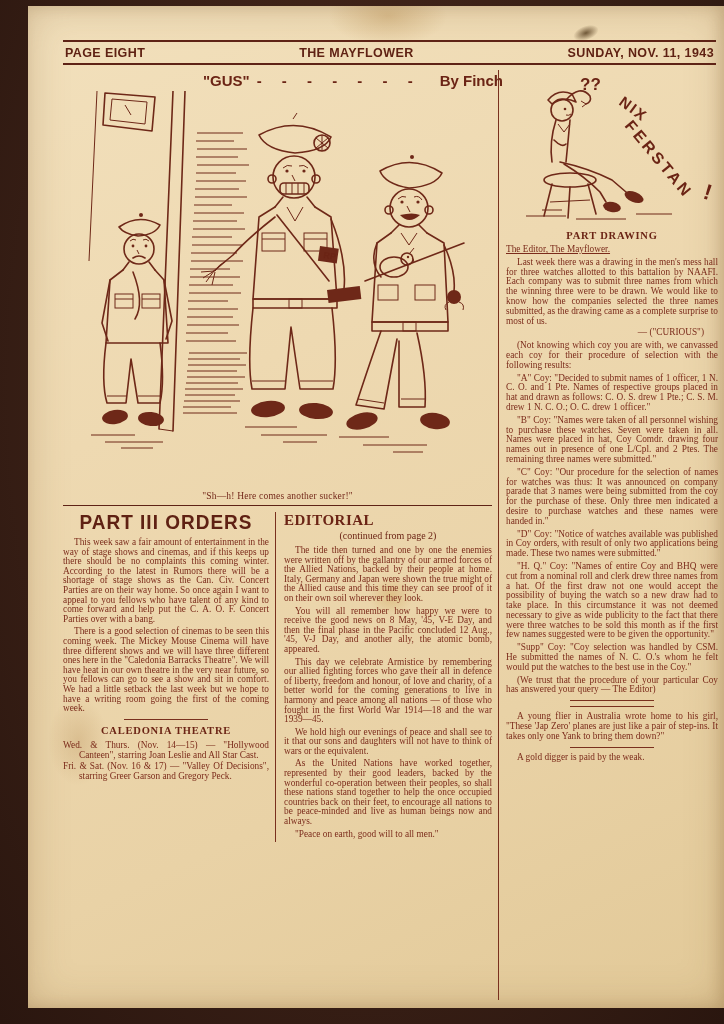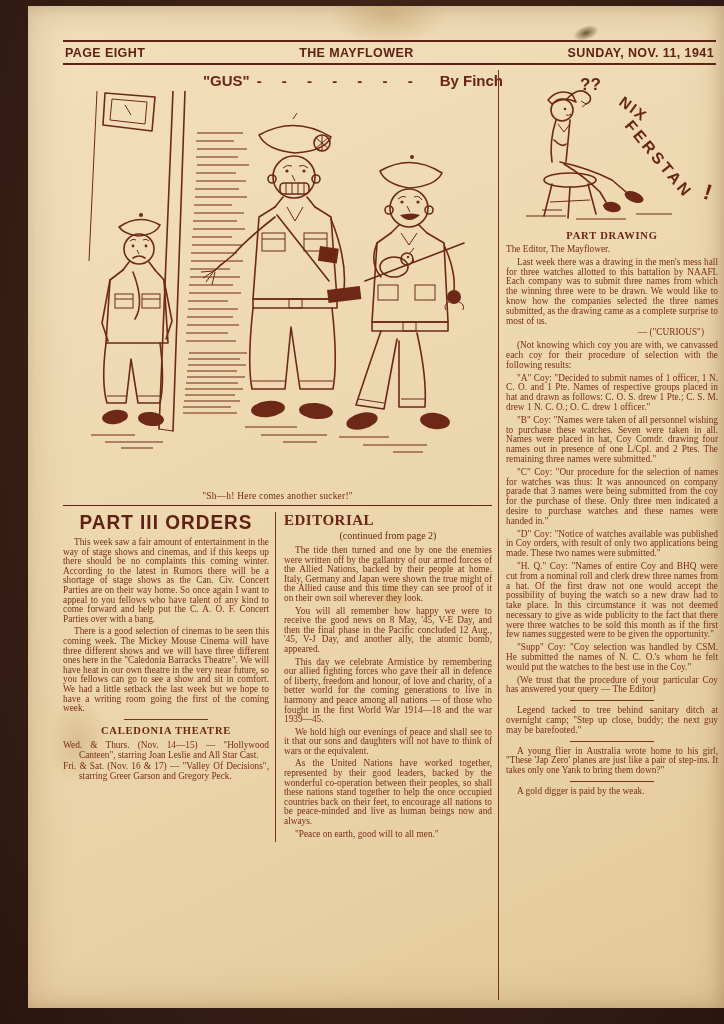--- a/index.html
+++ b/index.html
@@ -51,21 +51,21 @@
   h2.display{font-family:"Liberation Sans","DejaVu Sans",sans-serif;font-weight:bold;
     font-size:19px;letter-spacing:1px;text-align:center;color:#5f2113;margin:0 0 4px 0;
     transform:scaleY(1.05);}
   h2.edhead{font-size:15px;font-weight:bold;color:#6b2415;margin:0 0 1px 0;letter-spacing:.5px;}
   .subhead{font-size:10px;font-weight:normal;text-align:center;color:#6b2415;margin:0 0 5px 0;}
   h3.small-head{font-size:10.5px;font-weight:bold;text-align:center;letter-spacing:.8px;
     color:#6b2415;margin:4px 0 4px 0;}
 
   p.body{font-size:9.3px;line-height:9.6px;color:#7b2b1b;text-align:justify;
     margin:0 0 3px 0;text-indent:11px;}
-  p.body.noind{text-indent:0;}
+  p.body.noind{text-indent:0;text-decoration:underline;}
   p.body.sig{text-align:right;text-indent:0;padding-right:14px;margin-top:-1px;}
   p.listing{font-size:9.3px;line-height:10px;color:#7b2b1b;margin:0 0 1px 0;
     padding-left:16px;text-indent:-16px;text-align:justify;}
   .sep{width:84px;margin:5px auto 5px auto;border-top:1.5px solid #79301e;}
   .right-col p.body{font-size:9.3px;line-height:9.8px;}
 
   svg .ln{stroke:#6e2818;stroke-width:1.6;fill:none;stroke-linecap:round;stroke-linejoin:round;}
   svg .thin{stroke:#6e2818;stroke-width:1;fill:none;}
   svg .fill{fill:#6e2818;stroke:none;}
   svg text{fill:#6b2415;font-family:"Liberation Sans","DejaVu Sans",sans-serif;font-weight:bold;}
@@ -78,21 +78,21 @@
   <div class="stain s2"></div>
   <div class="stain s3"></div>
   <div class="stain s4"></div>
 
   <div class="inner">
     <header>
       <div class="rule"></div>
       <div class="masthead">
         <span>PAGE EIGHT</span>
         <span>THE MAYFLOWER</span>
-        <span>SUNDAY, NOV. 11, 1941</span>
+        <span>SUNDAY, NOV. 11, 1943</span>
       </div>
       <div class="rule"></div>
     </header>
 
     <div class="content">
 
       <div class="left-zone">
         <div class="cartoon-block">
           <div class="gus-title">
             <span class="t">"GUS"</span>
@@ -278,21 +278,20 @@
           <p class="body">"A" Coy: "Decided to submit names of 1 officer, 1 N. C. O. and 1 Pte. Names of respective groups placed in hat and drawn as follows: C. O. S. drew 1 Pte.; C. S. M. drew 1 N. C. O.; O. C. drew 1 officer."</p>
           <p class="body">"B" Coy: "Names were taken of all personnel wishing to purchase these watches. Seven were taken in all. Names were placed in hat, Coy Comdr. drawing four names out in presence of one L/Cpl. and 2 Ptes. The remaining three names were submitted."</p>
           <p class="body">"C" Coy: "Our procedure for the selection of names for watches was thus: It was announced on company parade that 3 names were being submitted from the coy for the purchase of these. Only three men indicated a desire to purchase watches and these names were handed in."</p>
           <p class="body">"D" Coy: "Notice of watches available was published in Coy orders, with result of only two applications being made. These two names were submitted."</p>
           <p class="body">"H. Q." Coy: "Names of entire Coy and BHQ were cut from a nominal roll and clerk drew three names from a hat. Of the first draw not one would accept the possibility of buying the watch so a new draw had to take place. In this circumstance it was not deemed necessary to give as wide publicity to the fact that there were three watches to be sold this month as if the first few names suggested were to be given the opportunity."</p>
           <p class="body">"Supp" Coy: "Coy selection was handled by CSM. He submitted the names of N. C. O.'s whom he felt would put the watches to the best use in the Coy."</p>
           <p class="body">(We trust that the procedure of your particular Coy has answered your query — The Editor)</p>
         </section>
 
         <div class="sep"></div>
-        <p class="body">Legend tacked to tree behind sanitary ditch at overnight camp; "Step up close, buddy; the next guy may be barefooted."</p>
         <div class="sep"></div>
         <p class="body">A young flier in Australia wrote home to his girl, "These 'Jap Zero' planes are just like a pair of step-ins. It takes only one Yank to bring them down?"</p>
         <div class="sep"></div>
         <p class="body">A gold digger is paid by the weak.</p>
       </aside>
     </div>
   </div>
 </div>
 
 </body></html>

